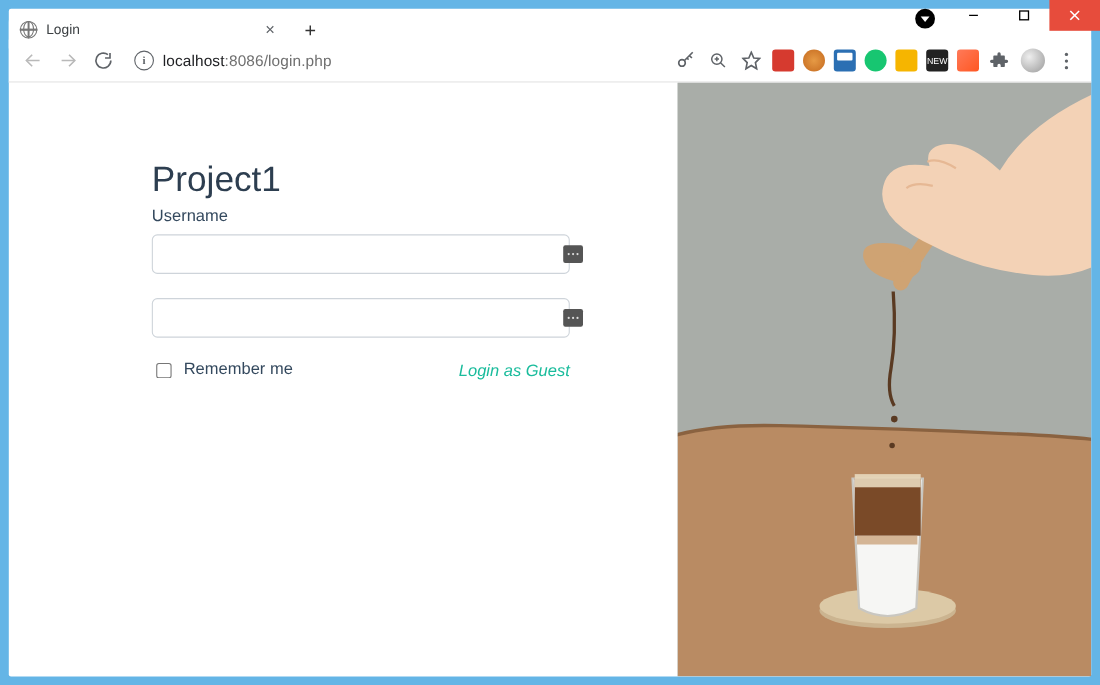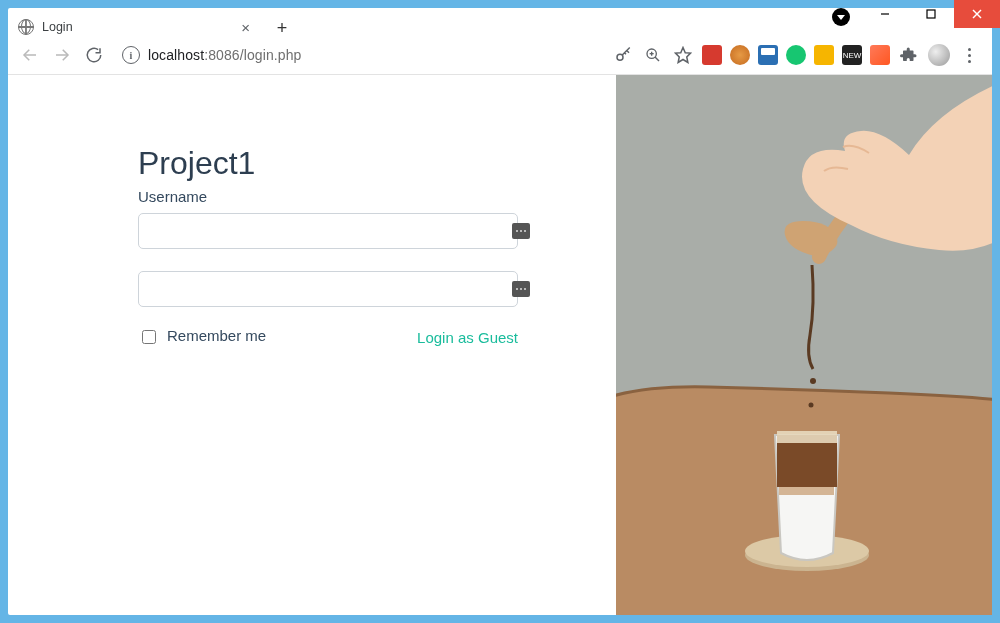--- a/index.html
+++ b/index.html
@@ -77,21 +77,21 @@
     padding:0 40px 0 12px;font-size:15px;box-sizing:border-box;background:#fff;
   }
   .pw-chip{
     position:absolute;right:6px;top:50%;transform:translateY(-50%);
     width:18px;height:16px;background:#555;border-radius:2px;display:flex;align-items:center;justify-content:center;gap:2px;
   }
   .pw-chip span{width:2px;height:2px;background:#ddd;border-radius:50%;}
   .row{display:flex;align-items:center;width:380px;justify-content:space-between;margin-top:-2px;}
   .remember{display:flex;align-items:flex-start;gap:8px;font-size:15px;color:#34495E;}
   .remember input{width:14px;height:14px;}
-  .guest{color:var(--teal);font-size:15px;text-decoration:none;}
+  .guest{color:var(--teal);font-size:15px;text-decoration:none;font-style:italic;}
   .signin{
     margin-top:26px;background:var(--btn-dark);color:#fff;border:none;
     padding:10px 16px;border-radius:5px;font-size:15px;cursor:pointer;
   }
   
   .right{flex:1;position:relative;overflow:hidden;background:#A8ACA7;}
   .right svg{position:absolute;inset:0;width:100%;height:100%;}
 </style>
 </head>
 <body>

